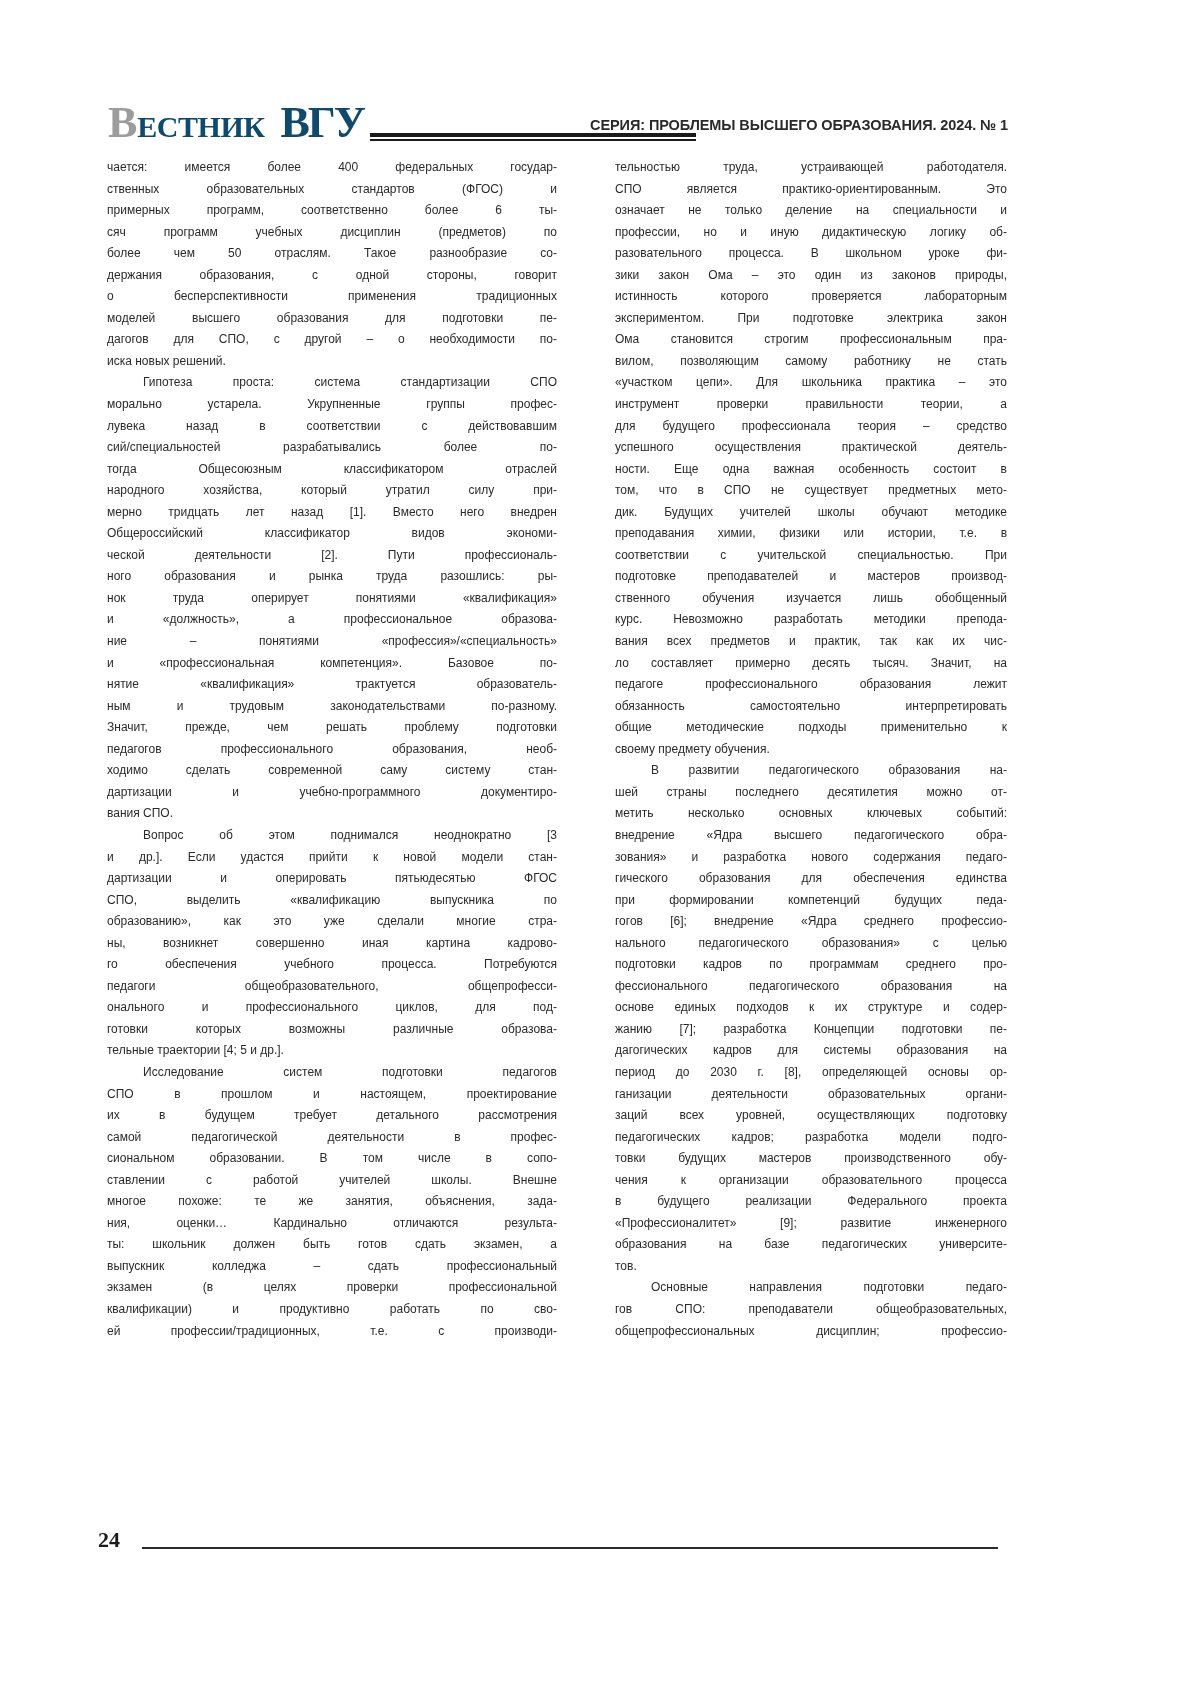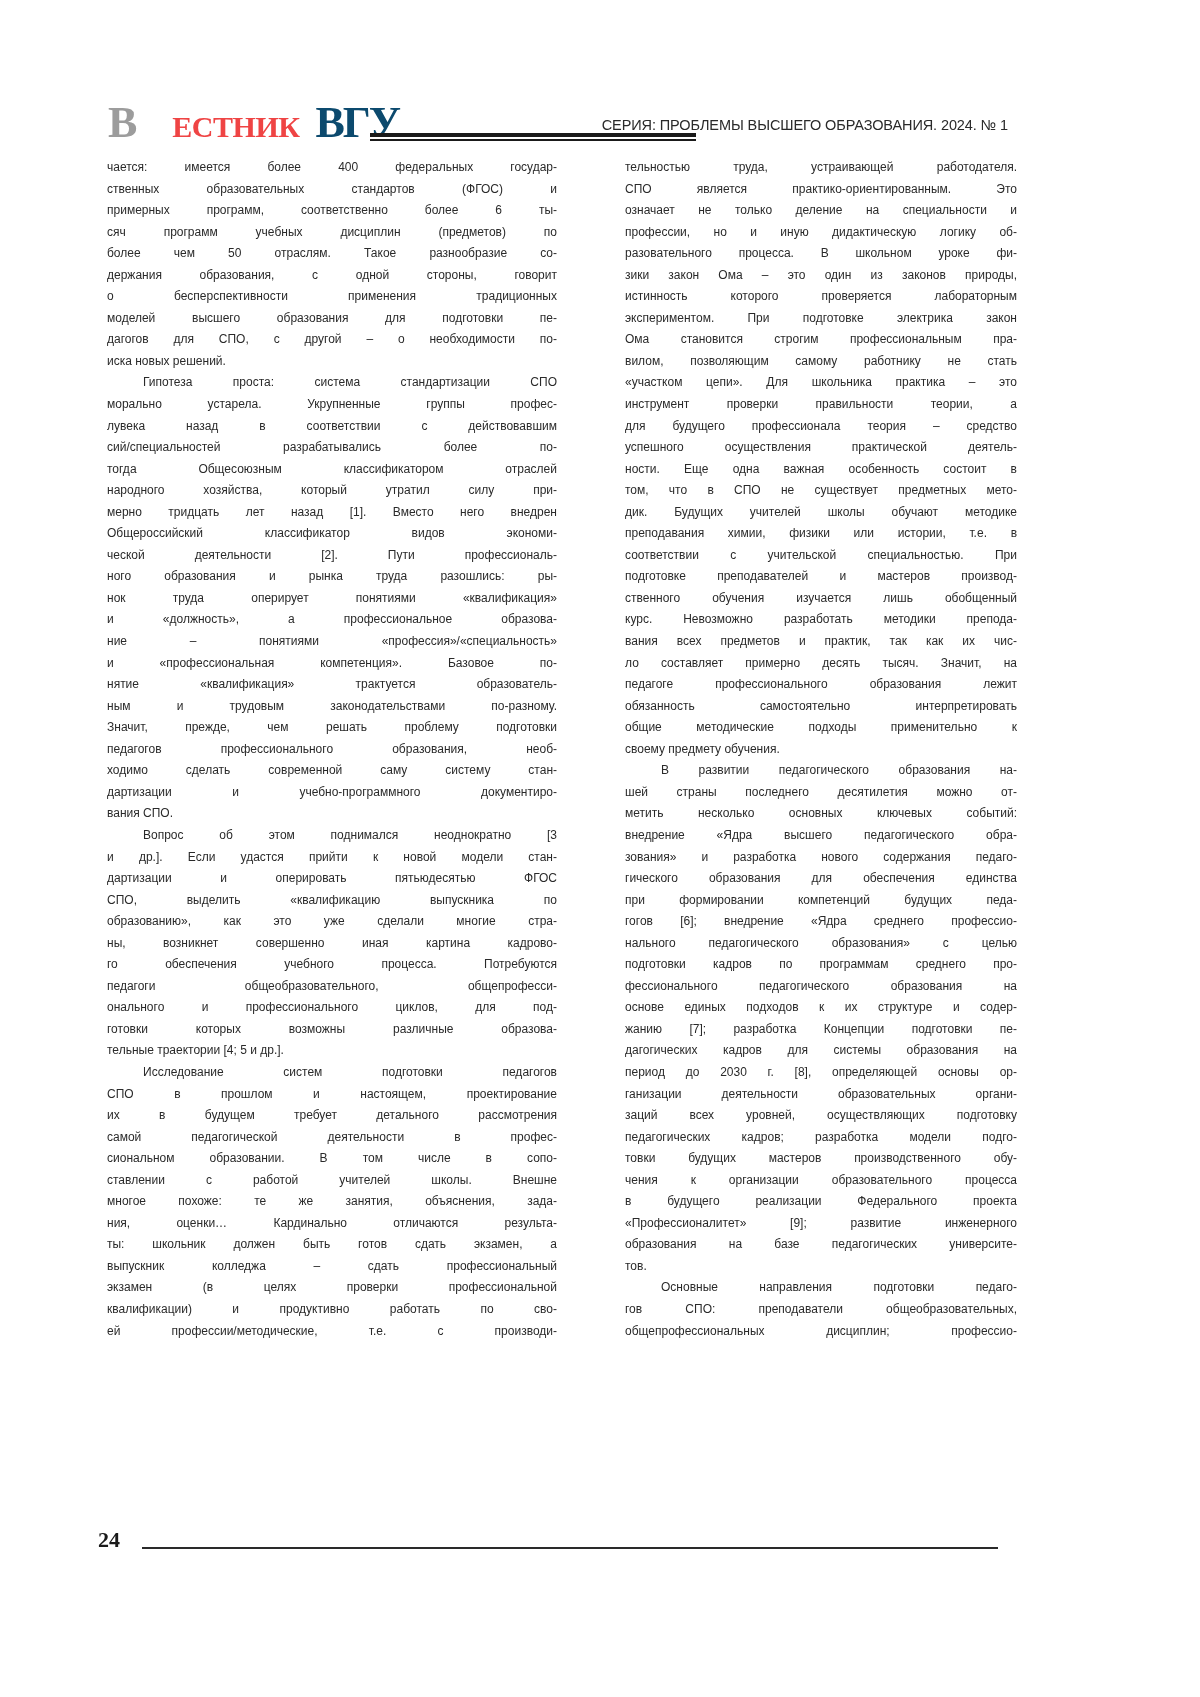--- a/index.html
+++ b/index.html
@@ -1,29 +1,29 @@
 <!DOCTYPE html>
 <html><head>
 <meta charset="utf-8">
 <style>
   html, body { margin: 0; padding: 0; background: #ffffff; }
   body { width: 1200px; height: 1697px; position: relative; overflow: hidden; font-family: "Liberation Sans", sans-serif; color: #2a2a2a; }
   .header { position: absolute; left: 108px; top: 103px; width: 900px; height: 40px; }
   .logo { position: absolute; left: 0; top: 0; font-family: "Liberation Serif", serif; font-weight: bold; line-height: 40px; white-space: nowrap; }
   .logo .cap { font-size: 44px; color: #9c9c9c; }
-  .logo .small { font-size: 30px; color: #ef4444; letter-spacing: -0.5px; margin-left: 35px; }
+  .logo .small { font-size: 30px; color: #0c4a6e; letter-spacing: -0.5px; }
   .logo .vgu { font-size: 44px; color: #0c4a6e; margin-left: 16px; letter-spacing: -2px; }
   .hline { position: absolute; left: 262px; top: 30px; width: 326px; }
   .hline .thick { height: 4px; background: #1a1a1a; }
   .hline .gap { height: 2px; }
   .hline .thin { height: 2px; background: #1a1a1a; }
-  .series { position: absolute; right: 0; top: 14px; font-size: 14.5px; font-weight: normal; color: #2a2a2a; letter-spacing: -0.1px; white-space: nowrap; }
+  .series { position: absolute; right: 0; top: 14px; font-size: 14.5px; font-weight: bold; color: #2a2a2a; letter-spacing: -0.1px; white-space: nowrap; }
   .col { position: absolute; top: 157px; font-size: 12px; line-height: 21.55px; }
   .col.left { left: 107px; width: 450px; }
-  .col.right { left: 615px; width: 392px; margin-left: 10px; }
+  .col.right { left: 615px; width: 392px; }
   .line { display: block; text-align: justify; text-align-last: justify; white-space: nowrap; height: 21.55px; overflow: visible; }
   .line.last { text-align-last: left; }
   .line.indent { padding-left: 36px; }
   .footer { position: absolute; left: 98px; top: 1527px; width: 900px; height: 40px; }
   .pagenum { position: absolute; left: 0; top: 0; font-family: "Liberation Serif", serif; font-weight: bold; font-size: 22px; color: #1a1a1a; }
   .fline { position: absolute; left: 44px; top: 20px; width: 856px; height: 2px; background: #2a2a2a; }
 </style>
 </head>
 <body>
 
@@ -87,21 +87,21 @@
     <span class="line">их в будущем требует детального рассмотрения</span>
     <span class="line">самой педагогической деятельности в профес-</span>
     <span class="line">сиональном образовании. В том числе в сопо-</span>
     <span class="line">ставлении с работой учителей школы. Внешне</span>
     <span class="line">многое похоже: те же занятия, объяснения, зада-</span>
     <span class="line">ния, оценки… Кардинально отличаются результа-</span>
     <span class="line">ты: школьник должен быть готов сдать экзамен, а</span>
     <span class="line">выпускник колледжа – сдать профессиональный</span>
     <span class="line">экзамен (в целях проверки профессиональной</span>
     <span class="line">квалификации) и продуктивно работать по сво-</span>
-    <span class="line">ей профессии/методические, т.е. с производи-</span>
+    <span class="line">ей профессии/традиционных, т.е. с производи-</span>
   </div>
 <div class="col right" id="col-right">
     <span class="line">тельностью труда, устраивающей работодателя.</span>
     <span class="line">СПО является практико-ориентированным. Это</span>
     <span class="line">означает не только деление на специальности и</span>
     <span class="line">профессии, но и иную дидактическую логику об-</span>
     <span class="line">разовательного процесса. В школьном уроке фи-</span>
     <span class="line">зики закон Ома – это один из законов природы,</span>
     <span class="line">истинность которого проверяется лабораторным</span>
     <span class="line">экспериментом. При подготовке электрика закон</span>

